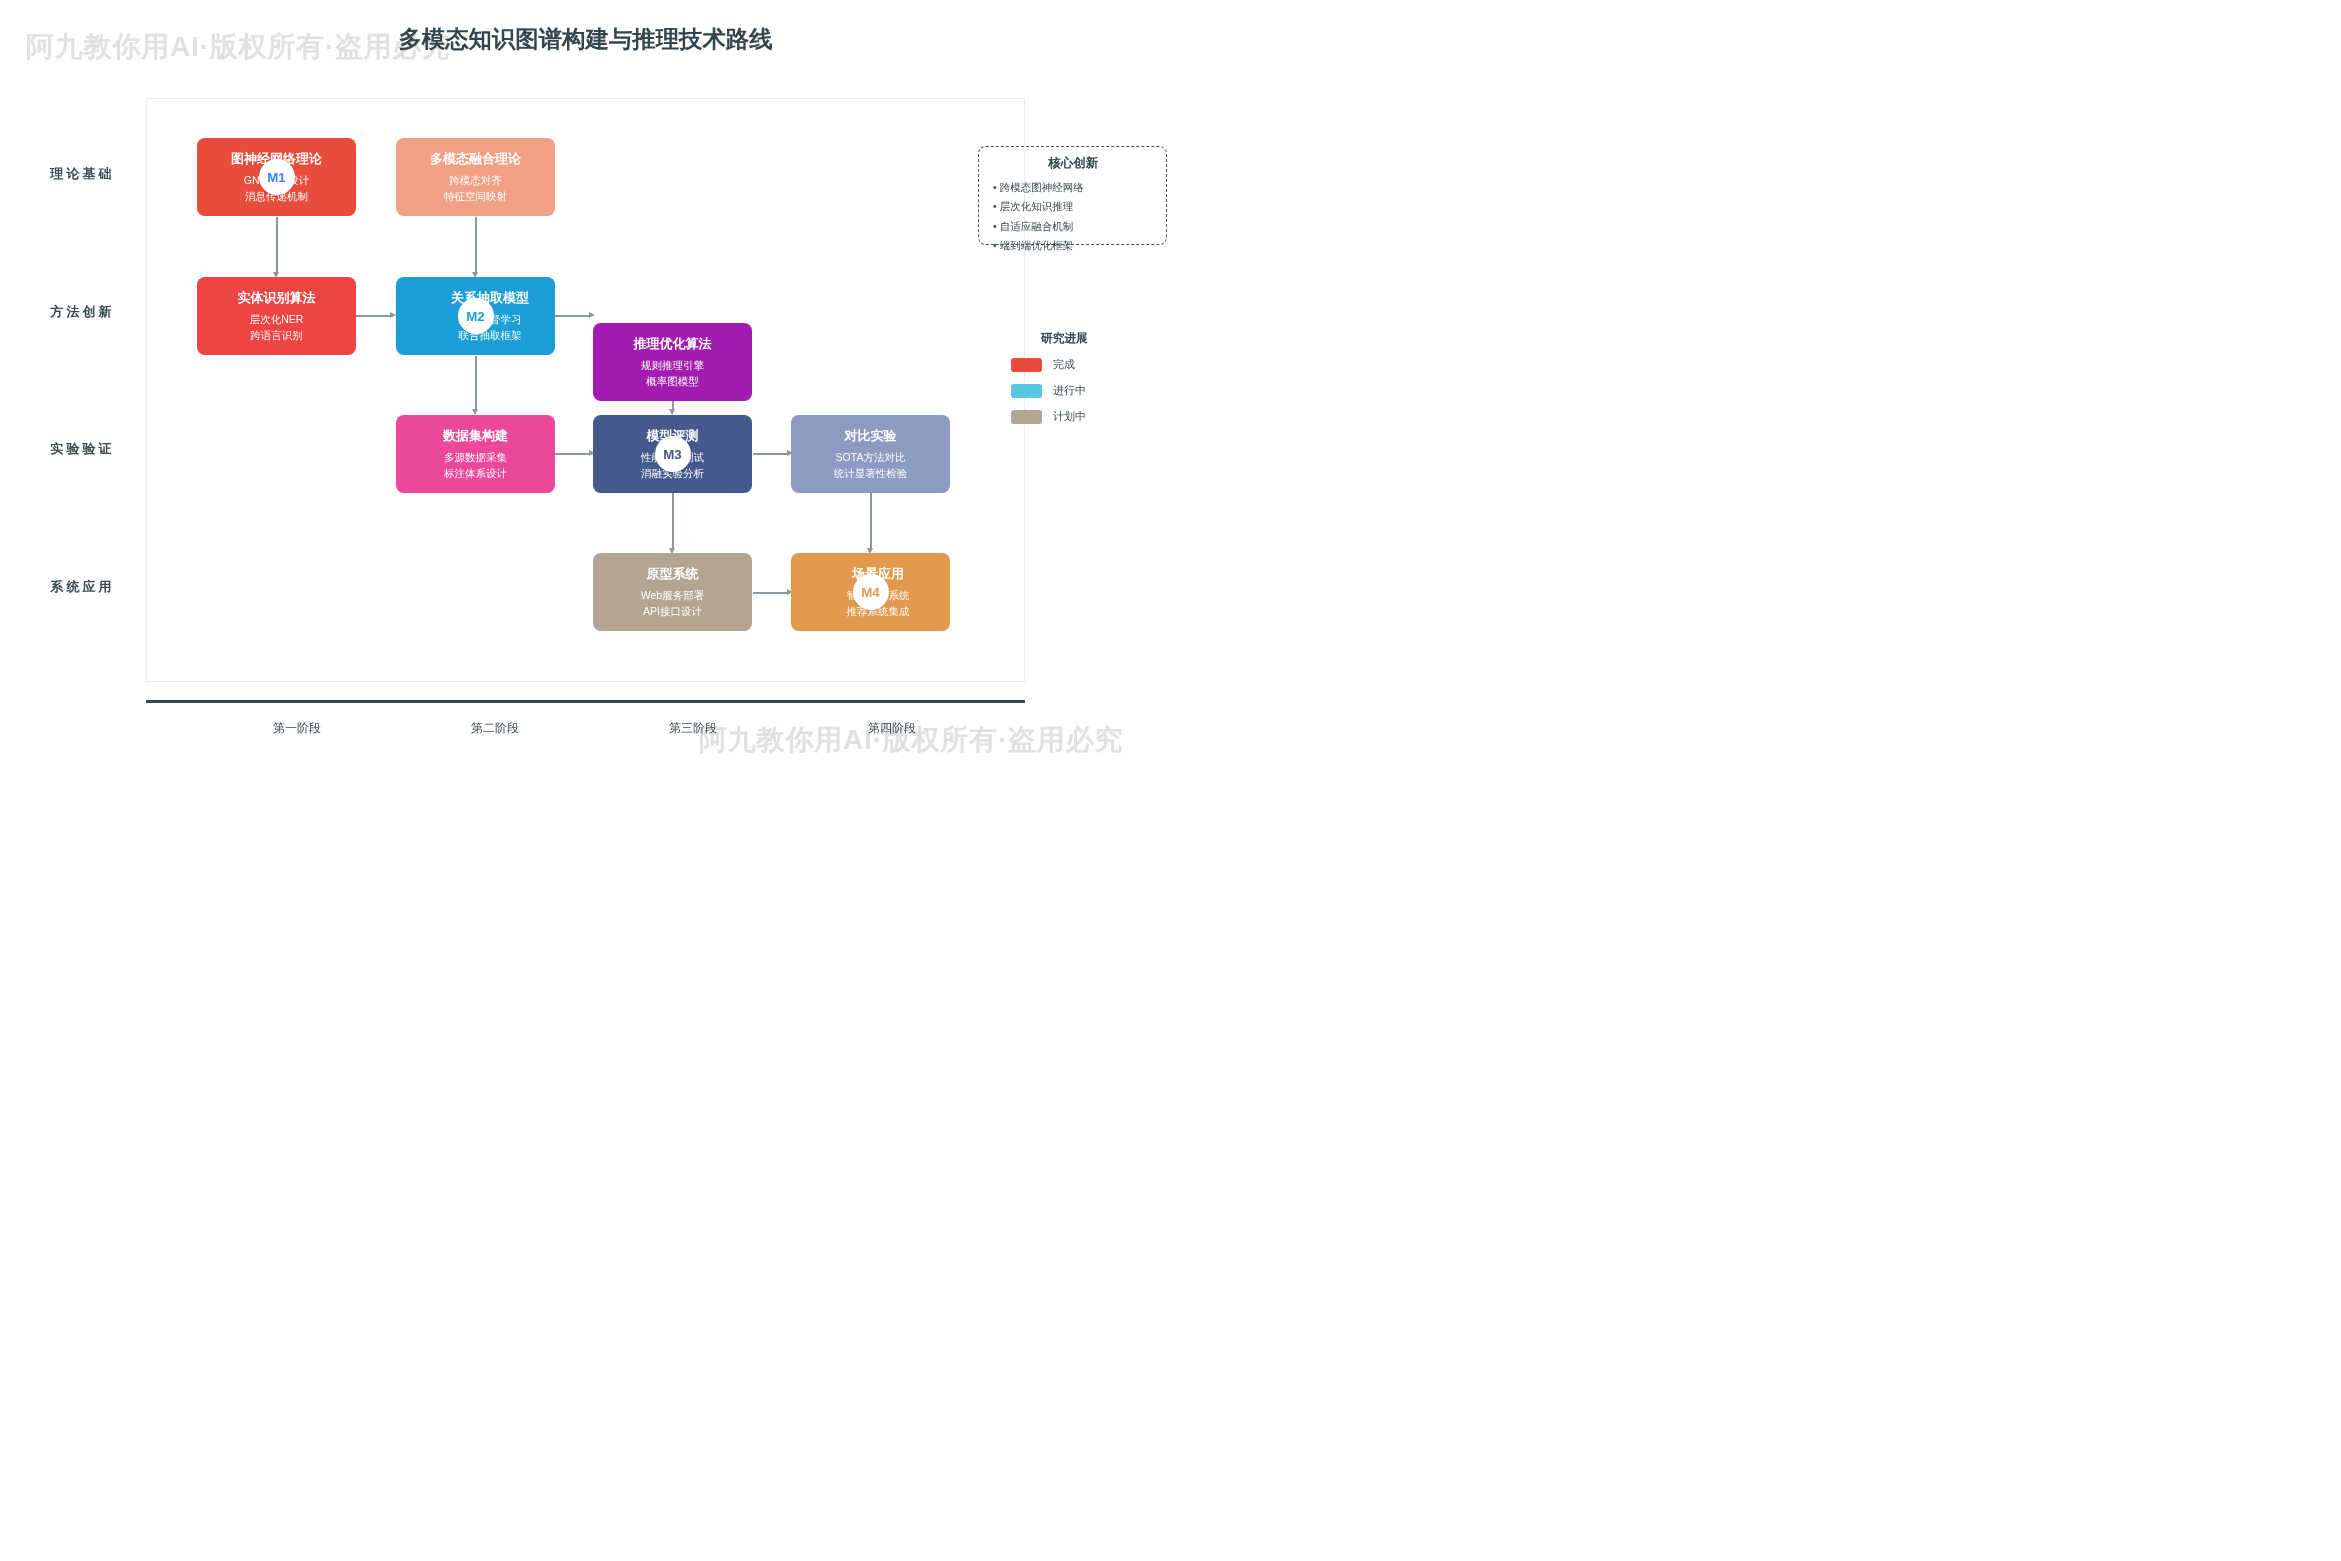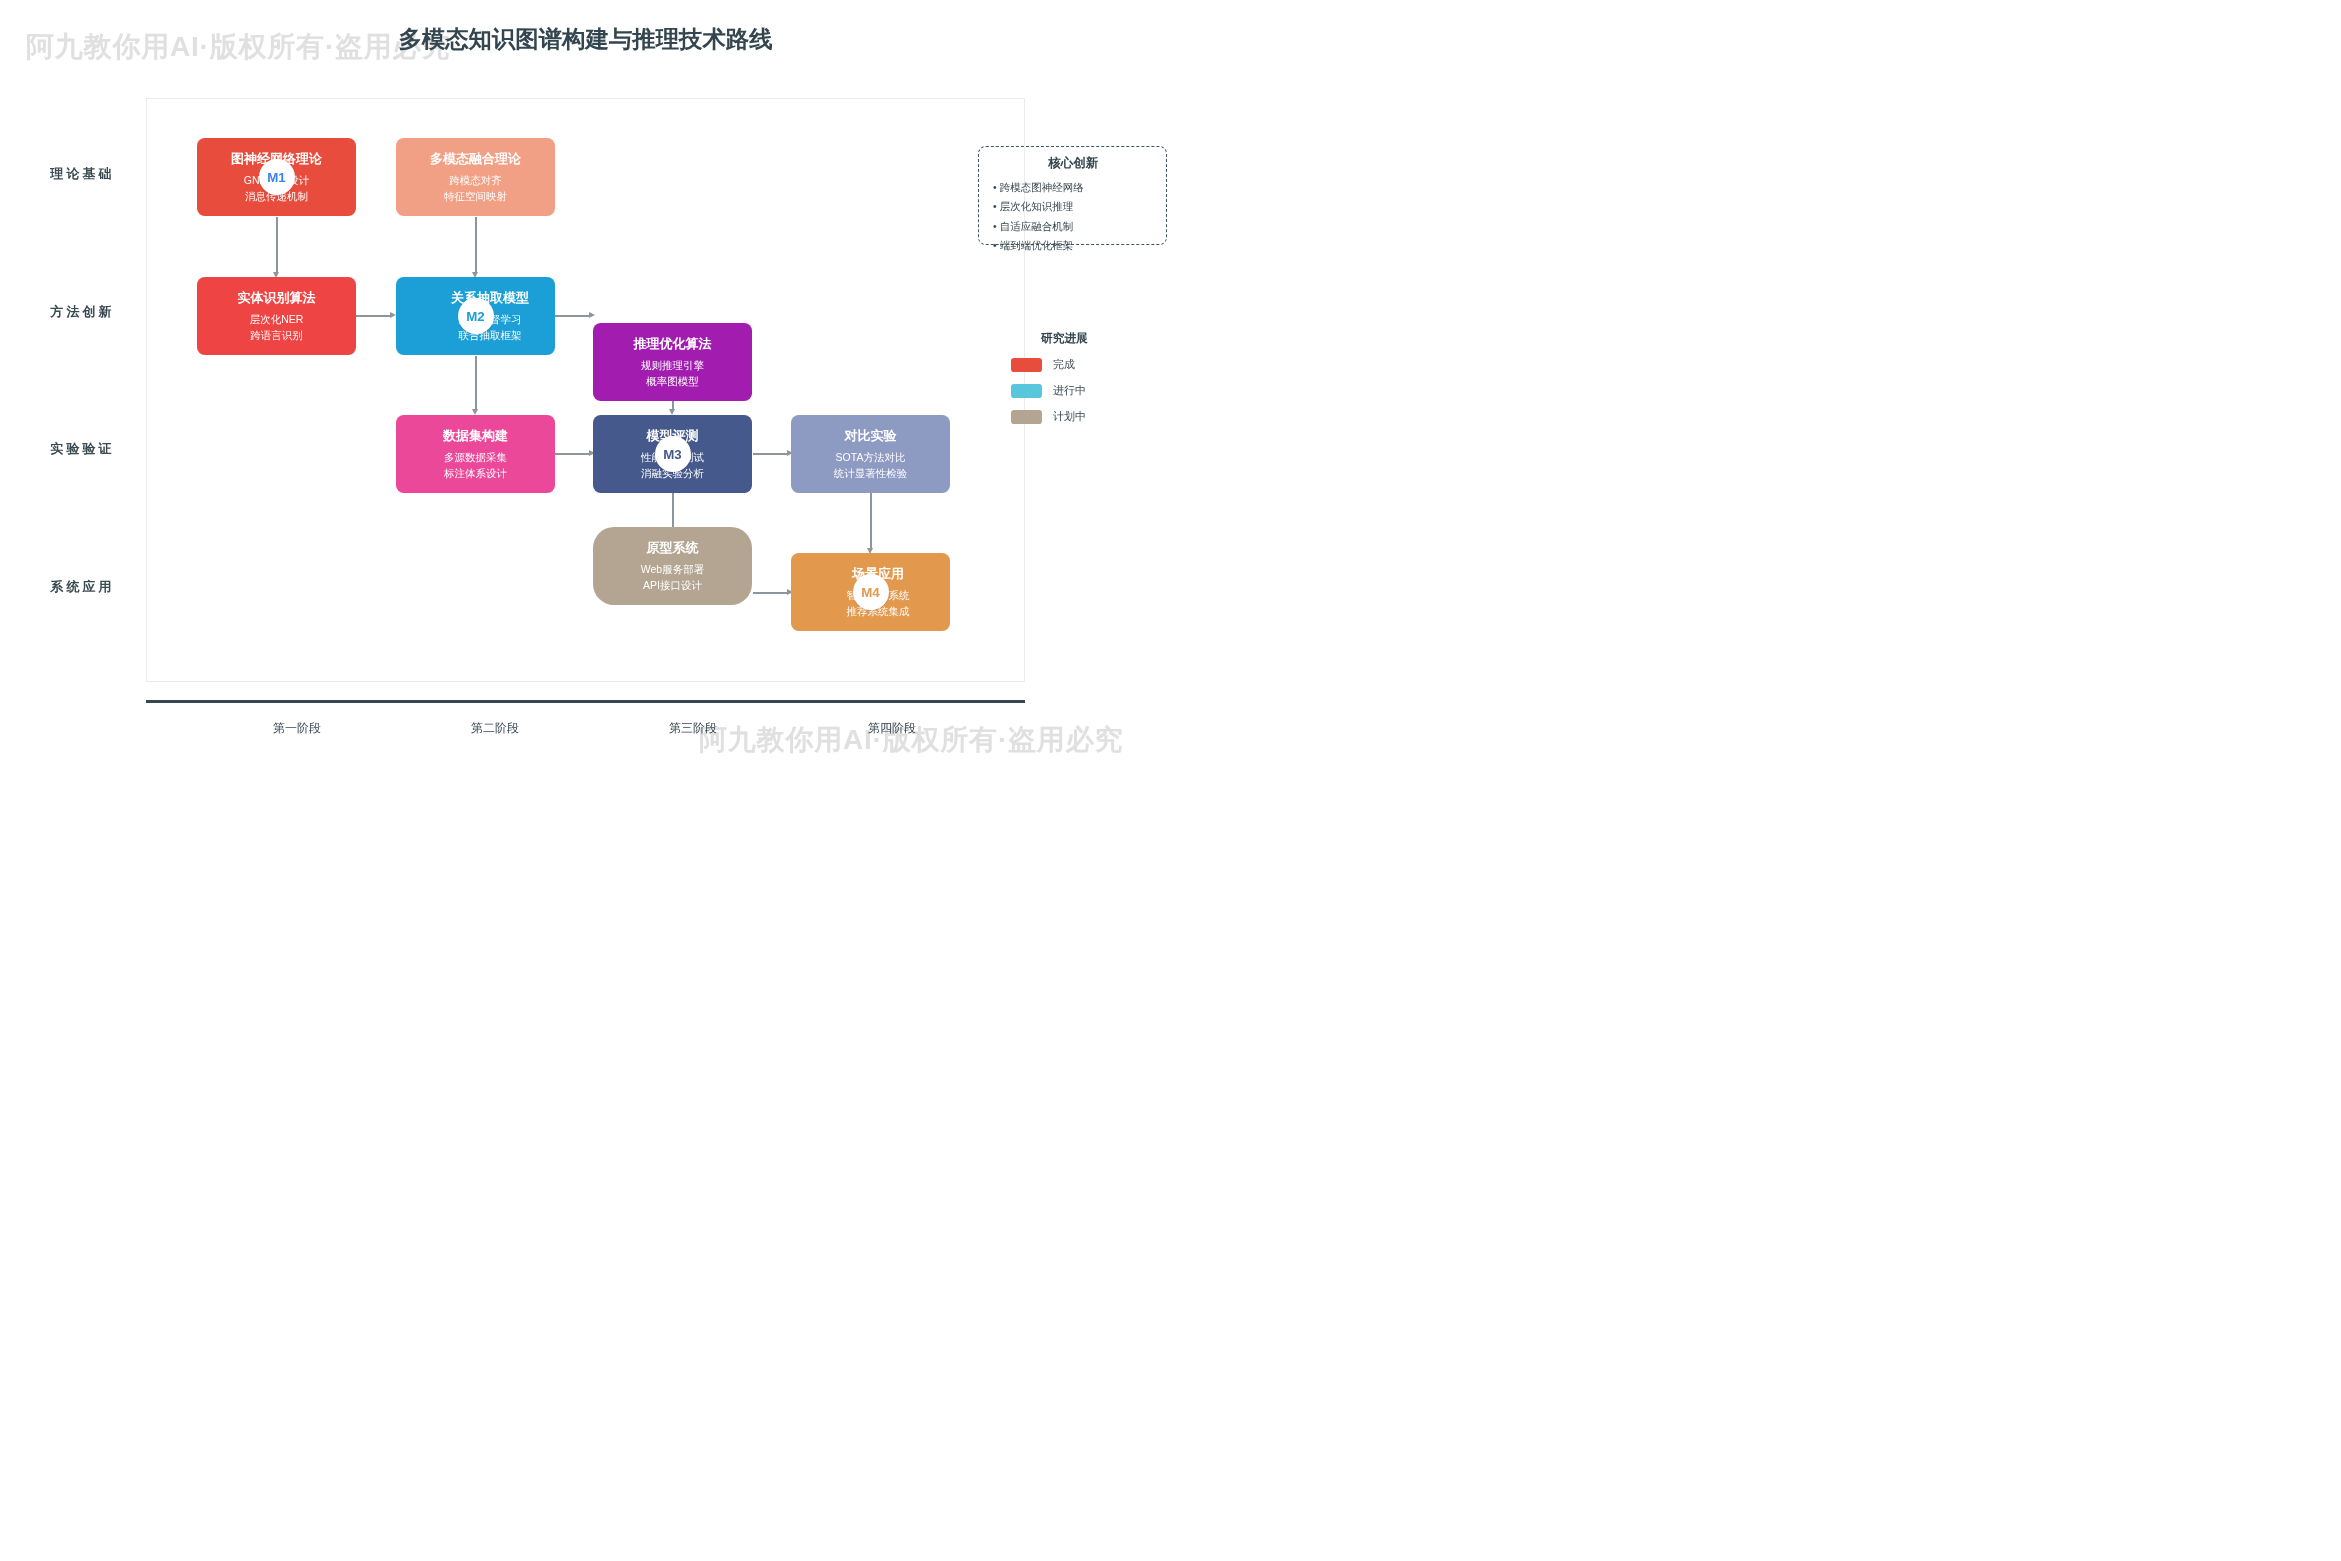--- a/index.html
+++ b/index.html
@@ -114,21 +114,21 @@
     <div class="box-line">性能基准测试</div>
     <div class="box-line">消融实验分析</div>
     <div class="milestone" style="color: rgb(69, 89, 140);">M3</div>
   </div>
   <div class="box" style="left: 791px; top: 415px; background: rgb(141, 154, 194);">
     <div class="box-title">对比实验</div>
     <div class="box-line">SOTA方法对比</div>
     <div class="box-line">统计显著性检验</div>
   </div>
 
-  <div class="box" style="left: 593px; top: 527px; background: rgb(180, 164, 146); border-radius: 21px;">
+  <div class="box" style="left: 593px; top: 553px; background: rgb(180, 164, 146);">
     <div class="box-title">原型系统</div>
     <div class="box-line">Web服务部署</div>
     <div class="box-line">API接口设计</div>
   </div>
   <div class="box" style="left: 791px; top: 553px; background: rgb(226, 153, 78); padding-left: 15px;">
     <div class="box-title">场景应用</div>
     <div class="box-line">智能问答系统</div>
     <div class="box-line">推荐系统集成</div>
     <div class="milestone" style="color: rgb(226, 153, 78);">M4</div>
   </div>

